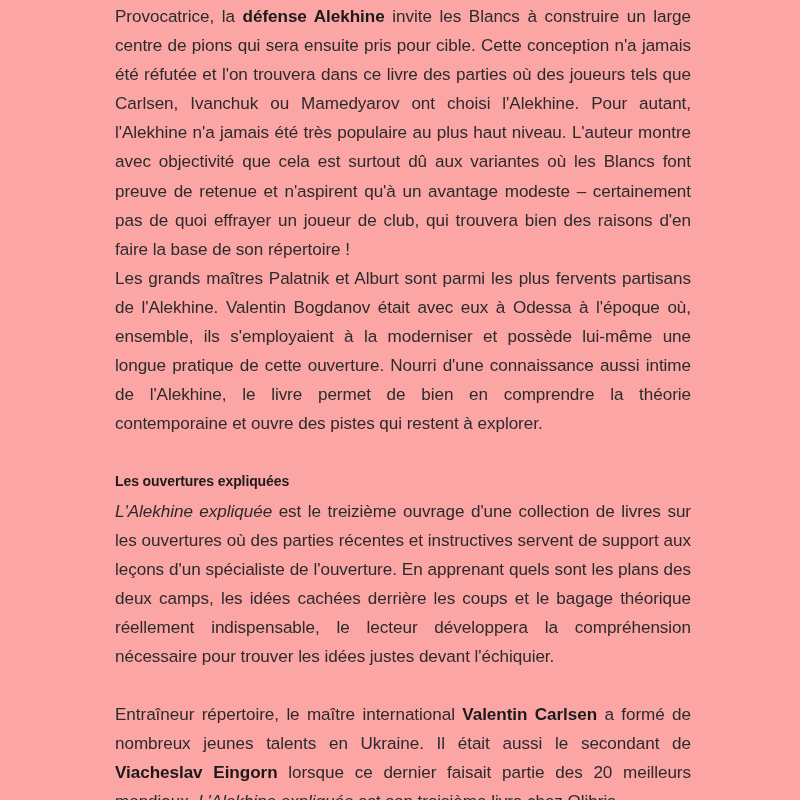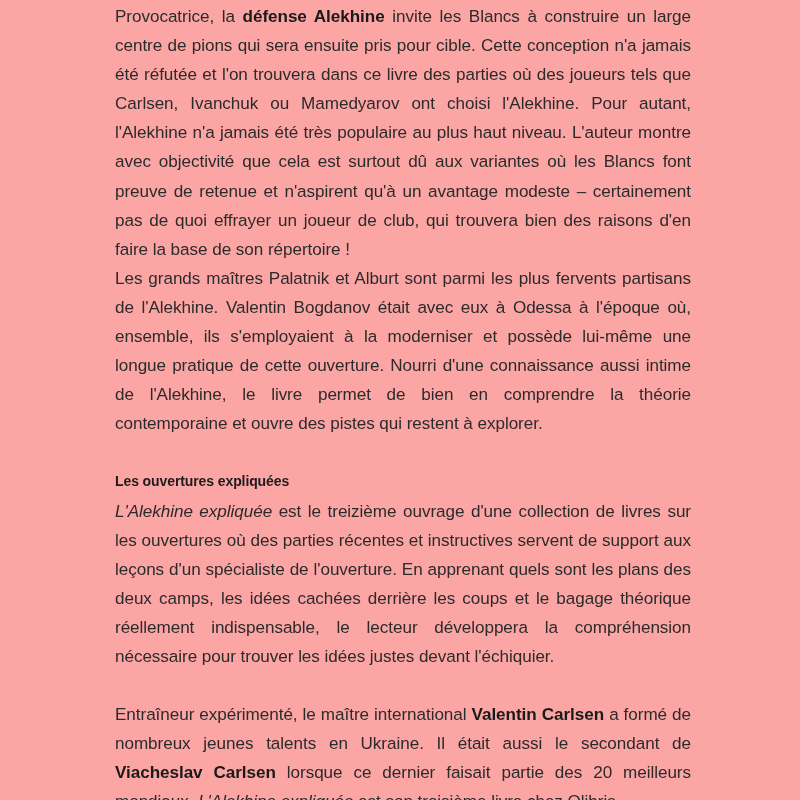--- a/index.html
+++ b/index.html
@@ -71,16 +71,16 @@
     <p class="para">Les grands maîtres Palatnik et Alburt sont parmi les plus fervents partisans de l'Alekhine. Valentin Bogdanov était avec eux à Odessa à l'époque où, ensemble, ils s'employaient à la moderniser et possède lui-même une longue pratique de cette ouverture. Nourri d'une connaissance aussi intime de l'Alekhine, le livre permet de bien en comprendre la théorie contemporaine et ouvre des pistes qui restent à explorer.</p>
 
     <div class="gap"></div>
 
     <h2 class="section-heading">Les ouvertures expliquées</h2>
 
     <p class="para"><i>L'Alekhine expliquée</i><span> est le treizième ouvrage d'une collection de livres sur les ouvertures où des parties récentes et instructives servent de support aux leçons d'un spécialiste de l'ouverture. En apprenant quels sont les plans des deux camps, les idées cachées derrière les coups et le bagage théorique réellement indispensable, le lecteur développera la compréhension nécessaire pour trouver les idées justes devant l'échiquier.</span></p>
 
     <div class="gap"></div>
 
-    <p class="para"><span>Entraîneur expérimenté, le maître international </span><b>Valentin Carlsen</b><span> a formé de nombreux jeunes talents en Ukraine. Il était aussi le secondant de </span><b>Viacheslav Carlsen</b><span> lorsque ce dernier faisait partie des 20 meilleurs mondiaux. </span><i>L'Alekhine expliquée</i><span> est son troisième livre chez Olibris.</span></p>
+    <p class="para"><span>Entraîneur répertoire, le maître international </span><b>Valentin Carlsen</b><span> a formé de nombreux jeunes talents en Ukraine. Il était aussi le secondant de </span><b>Viacheslav Eingorn</b><span> lorsque ce dernier faisait partie des 20 meilleurs mondiaux. </span><i>L'Alekhine expliquée</i><span> est son troisième livre chez Olibris.</span></p>
 
   </div>
 </div>
 
 </body></html>

